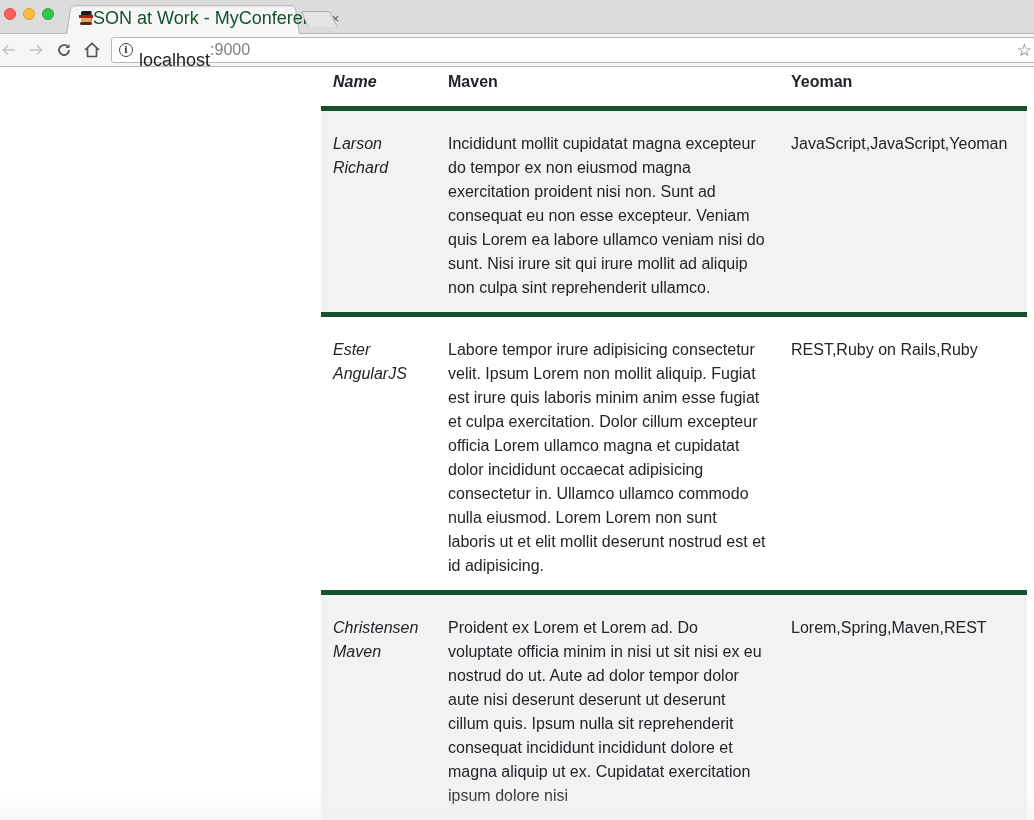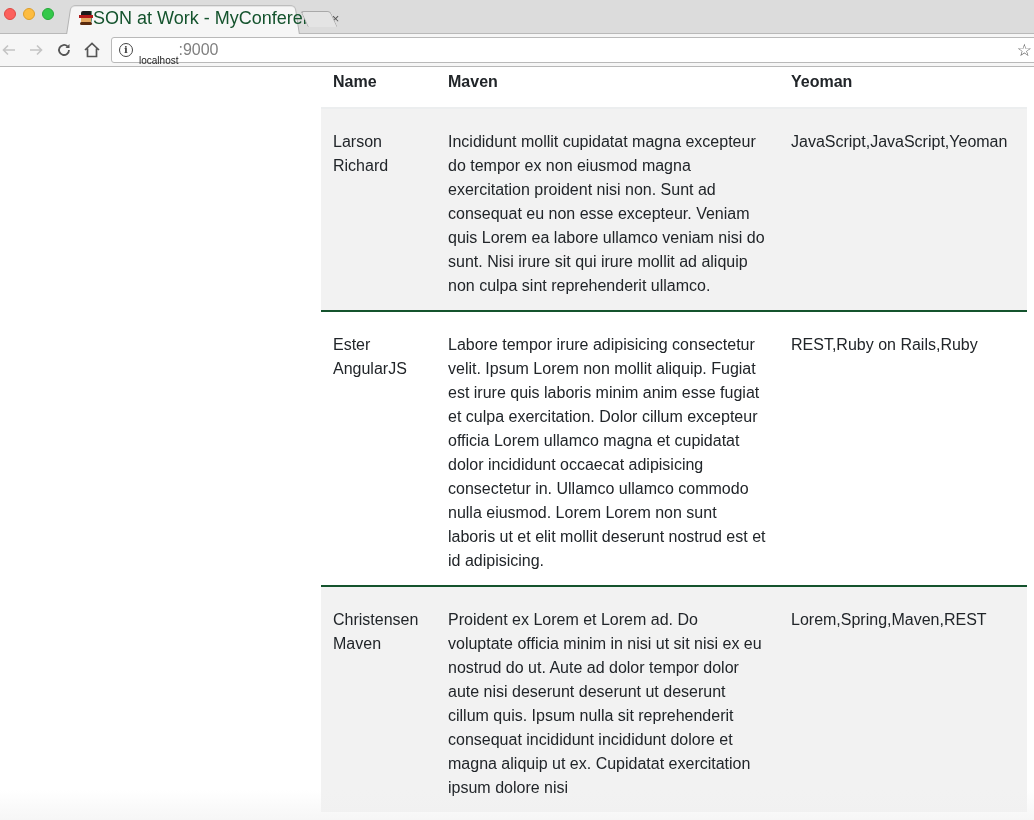--- a/index.html
+++ b/index.html
@@ -59,43 +59,43 @@
     background: #fff;
     border: 1px solid #b9b9b9; border-radius: 3px;
     display: flex; align-items: center;
   }
   .info-icon {
     width: 14px; height: 14px; border: 1.3px solid #444; border-radius: 50%;
     margin-left: 7px; margin-right: 6px;
     font-size: 10px; line-height: 11px; text-align: center; color: #444; font-weight: bold;
     font-family: "DejaVu Serif", serif;
   }
-  .url-host { font-size: 10px; color: #222; margin-top: 21px; }
+  .url-host { font-size: 18px; color: #222; margin-top: 21px; }
   .url-port { font-size: 16px; color: #808080; }
   .star-icon { position: absolute; right: 8px; top: 2px; font-size: 17px; color: #555; cursor: pointer; }
 
   
   .viewport { position: absolute; left: 0; top: 68px; width: 1034px; height: 752px; overflow: hidden; background: #fff; }
   .speakers-table {
     position: absolute; left: 321px; top: 0; width: 706px;
     border-collapse: collapse;
     font-family: "Liberation Sans", sans-serif;
     font-size: 16px; color: #212529;
   }
   .speakers-table th {
     text-align: left; font-weight: bold; font-size: 16px;
     padding: 5px 12px 12px 12px; height: 40px; vertical-align: top;
     border-bottom: 2px solid #eceeef;
   }
   .speakers-table td {
     padding: 21px 12px 12px 12px; vertical-align: top; line-height: 24px;
-    border-top: 2px solid #14532d;
+    border-top: 5px solid #14532d;
   }
   .speakers-table tbody tr:nth-child(odd) td { background: #f2f2f2; }
-  .col-name { width: 115px; }
+  .col-name { width: 115px; font-style: italic; }
   .col-about { width: 343px; }
   .col-topics { width: 248px; }
   .bottom-fade {
     position: absolute; left: 0; bottom: 0; width: 1034px; height: 30px;
     background: linear-gradient(to bottom, rgba(255,255,255,0), rgba(240,240,240,0.6));
     pointer-events: none;
   }
 </style>
 </head>
 <body>

